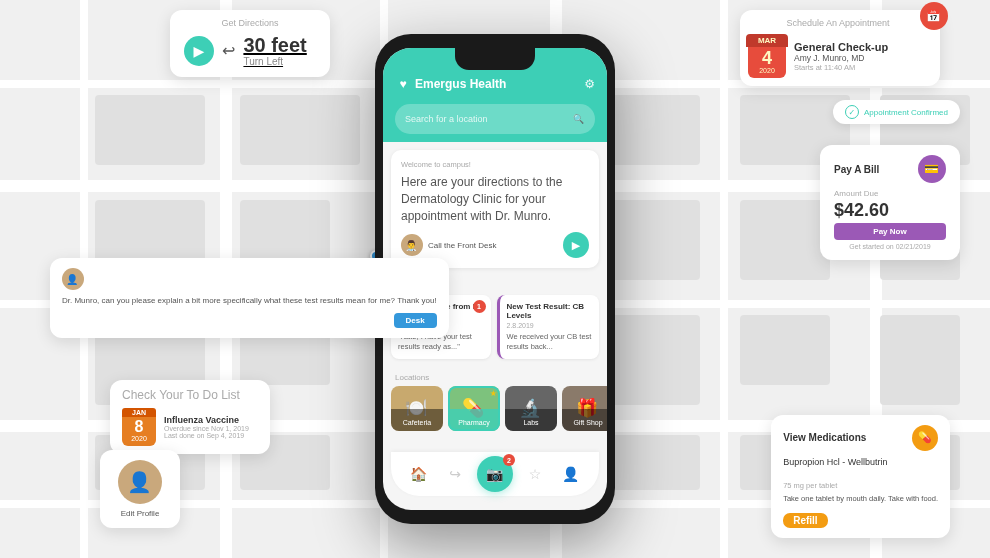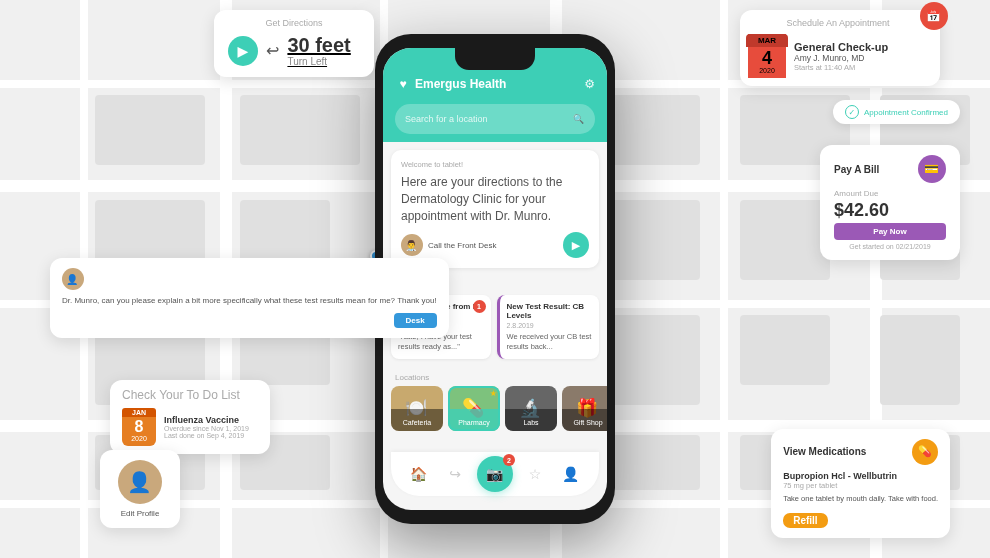--- a/index.html
+++ b/index.html
@@ -333,21 +333,20 @@
     
     .panel-directions {
       position: absolute;
       top: 10px;
       left: 170px;
       background: white;
       border-radius: 12px;
       padding: 8px 14px 10px;
       box-shadow: 0 4px 16px rgba(0,0,0,0.12);
       min-width: 160px;
-      margin-left: 44px;
     }
     .panel-directions-label {
       font-size: 9px;
       color: #aaa;
       text-align: center;
       margin-bottom: 6px;
     }
     .directions-content {
       display: flex;
       align-items: center;
@@ -390,22 +389,22 @@
       text-align: center;
       margin-bottom: 6px;
     }
     .schedule-content {
       display: flex;
       align-items: center;
       gap: 8px;
     }
     .date-badge {
       background: #e74c3c;
-      color: #000000;
-      border-radius: 0;
+      color: #fef9c3;
+      border-radius: 6px;
       padding: 4px 4px;
       text-align: center;
       min-width: 38px;
       flex-shrink: 0;
     }
     .date-month { font-size: 8px; font-weight: 600; background: #c0392b; border-radius: 4px 4px 0 0; margin: -4px -6px 2px; padding: 2px; }
     .date-day { font-size: 18px; font-weight: 700; line-height: 1; }
     .date-year { font-size: 7px; }
     .schedule-info { flex: 1; }
     .schedule-title { font-size: 11px; font-weight: 700; color: #333; }
@@ -632,21 +631,21 @@
       width: 26px;
       height: 26px;
       border-radius: 50%;
       background: #f39c12;
       display: flex;
       align-items: center;
       justify-content: center;
       color: white;
       font-size: 11px;
     }
-    .med-name { font-size: 9px; font-weight: 700; color: #333; margin-bottom: 0; }
+    .med-name { font-size: 9px; font-weight: 400; color: #333; margin-bottom: 14px; }
     .med-dosage { font-size: 7.5px; color: #aaa; margin-bottom: 4px; }
     .med-instructions { font-size: 7.5px; color: #555; line-height: 1.4; margin-bottom: 6px; }
     .refill-btn {
       background: #f39c12;
       color: white;
       border: none;
       border-radius: 7px;
       padding: 2px 10px;
       font-size: 10px;
       font-weight: 600;
@@ -731,21 +730,21 @@
       <div class="search-bar">
         <div class="search-input-fake">
           <span class="search-placeholder">Search for a location</span>
           <span class="search-icon">🔍</span>
         </div>
       </div>
 
       <div class="app-content">
 
         <div class="appointment-card">
-          <div class="appt-subtitle">Welcome to tablet!</div>
+          <div class="appt-subtitle">Welcome to campus!</div>
           <div class="appt-body">Here are your directions to the Dermatology Clinic for your appointment with Dr. Munro.</div>
           <div class="appt-footer">
             <div class="call-desk">
               <div class="avatar-small">👨‍⚕️</div>
               <span class="call-text">Call the Front Desk</span>
             </div>
             <div class="nav-arrow-btn">▶</div>
           </div>
         </div>
 

